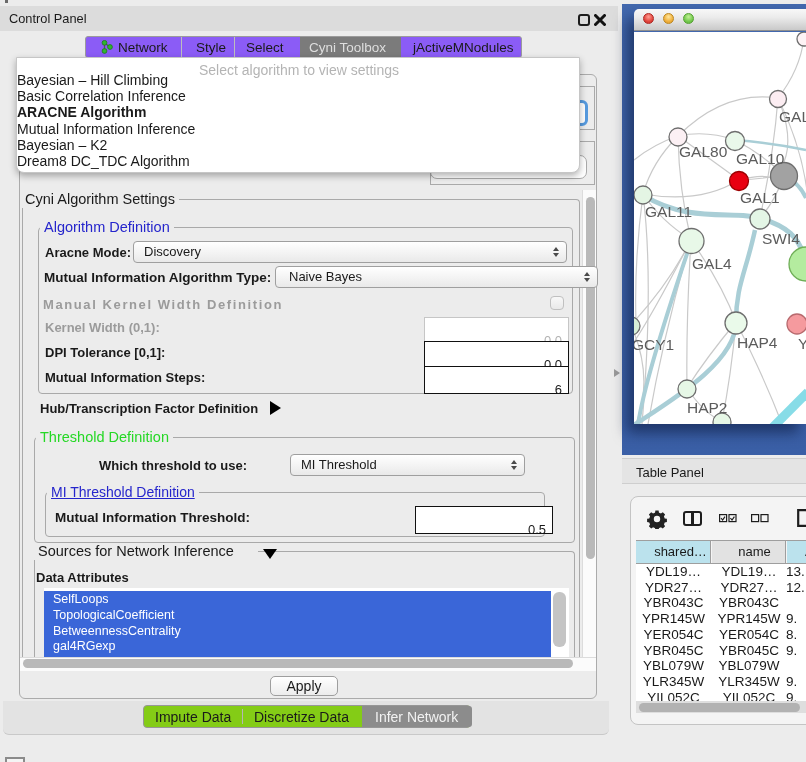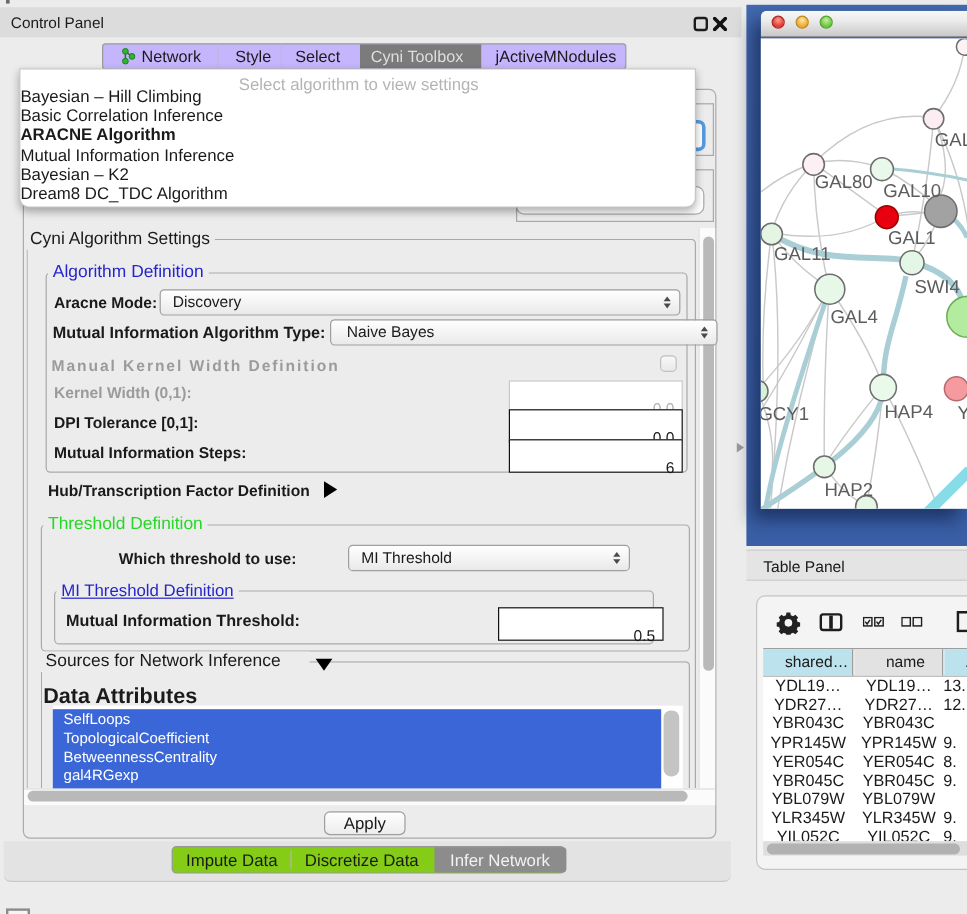--- a/index.html
+++ b/index.html
@@ -27,21 +27,21 @@
 <div class="abs" style="left:5px;top:0;width:3px;height:3px;background:#6a6a6a;"></div>
 <div class="abs" style="left:0;top:6px;width:618px;height:25px;background:#dcdcdc;">
   <div class="abs" style="left:9px;top:5px;font-size:12.8px;">Control Panel</div>
 </div>
 
 <div class="abs" style="left:578px;top:14px;width:12px;height:12px;border:2px solid #1c1c1c;border-radius:3px;"></div>
 <svg class="abs" style="left:594px;top:14px;" width="12" height="12" viewBox="0 0 12 12">
     <path d="M1.5 1.5 L10.5 10.5 M10.5 1.5 L1.5 10.5" stroke="#111" stroke-width="3" stroke-linecap="round"></path>
   </svg>
 
-<div class="abs" style="left:85px;top:36px;width:437px;height:22px;background:#c4b5fd;border:1px solid #9b9b9b;border-radius:3px;font-size:13.5px;">
+<div class="abs" style="left:85px;top:36px;width:437px;height:22px;background:#8b5cf6;border:1px solid #9b9b9b;border-radius:3px;font-size:13.5px;">
   <div class="abs" style="left:0;top:0;width:96px;height:20px;border-right:1px solid #bdbdbd;">
     <svg class="abs" style="left:14px;top:3px;" width="13" height="14" viewBox="0 0 13 14">
       <path d="M4.5 3 L10 7 M4.5 3 L4.5 11" stroke="#555" stroke-width="1.3" fill="none"></path>
       <circle cx="4.5" cy="2.8" r="2.4" fill="#2fb52f" stroke="#1c7a1c" stroke-width="0.8"></circle>
         <circle cx="10" cy="7" r="2.4" fill="#2fb52f" stroke="#1c7a1c" stroke-width="0.8"></circle>
         <circle cx="4.5" cy="11" r="2.4" fill="#2fb52f" stroke="#1c7a1c" stroke-width="0.8"></circle>
     </svg>
     <span class="abs" style="left:32px;top:3px;">Network</span>
   </div>
   <div class="abs" style="left:96px;top:0;width:53px;height:20px;border-right:1px solid #bdbdbd;">
@@ -121,21 +121,21 @@
 <div class="grp" style="left:45px;top:492px;width:500px;height:45px;">
   <div class="lbl" style="color:#2525cc;font-size:14px;text-decoration:underline;">MI Threshold Definition</div>
 </div>
 <div class="rowlab" style="left:55px;top:510px;font-size:13.5px;">Mutual Information Threshold:</div>
 <div class="fld" style="left:415px;top:506px;width:138px;height:22px;">0.5</div>
 
 <div class="grp" style="left:34px;top:551px;width:541px;height:106px;border-bottom:none;border-radius:4px 4px 0 0;">
   <div class="lbl" style="left:-1px;">Sources for Network Inference&nbsp;&nbsp;&nbsp;&nbsp;&nbsp;</div>
 </div>
 <div class="abs" style="left:263px;top:549px;width:0;height:0;border-left:7px solid transparent;border-right:7px solid transparent;border-top:10px solid #000;"></div>
-<div class="rowlab" style="left:36px;top:570px;font-size:18px;">Data Attributes</div>
+<div class="rowlab" style="left:36px;top:570px;font-size:13px;">Data Attributes</div>
 <div class="abs" style="left:44px;top:588px;width:525px;height:69px;background:#fff;">
   <div class="abs" style="left:0;top:3px;width:507px;height:66px;background:#3a66d8;color:#fff;font-size:12.5px;">
     <div style="padding:1px 0 0 9px;line-height:15.8px;">SelfLoops<br>TopologicalCoefficient<br>BetweennessCentrality<br>gal4RGexp</div>
   </div>
   <div class="abs" style="left:509px;top:4px;width:13px;height:55px;background:#c4c4c4;border-radius:6px;"></div>
 </div>
 
 <div class="abs" style="left:270px;top:676px;width:68px;height:20px;background:linear-gradient(#ffffff,#ececec);border:1px solid #9e9e9e;border-radius:5px;text-align:center;font-size:14px;line-height:18px;">Apply</div>
 
 <div class="abs" style="left:3px;top:701px;width:606px;height:34px;background:#e3e3e3;border-bottom:1px solid #c9c9c9;border-radius:0 0 6px 6px;"></div>

